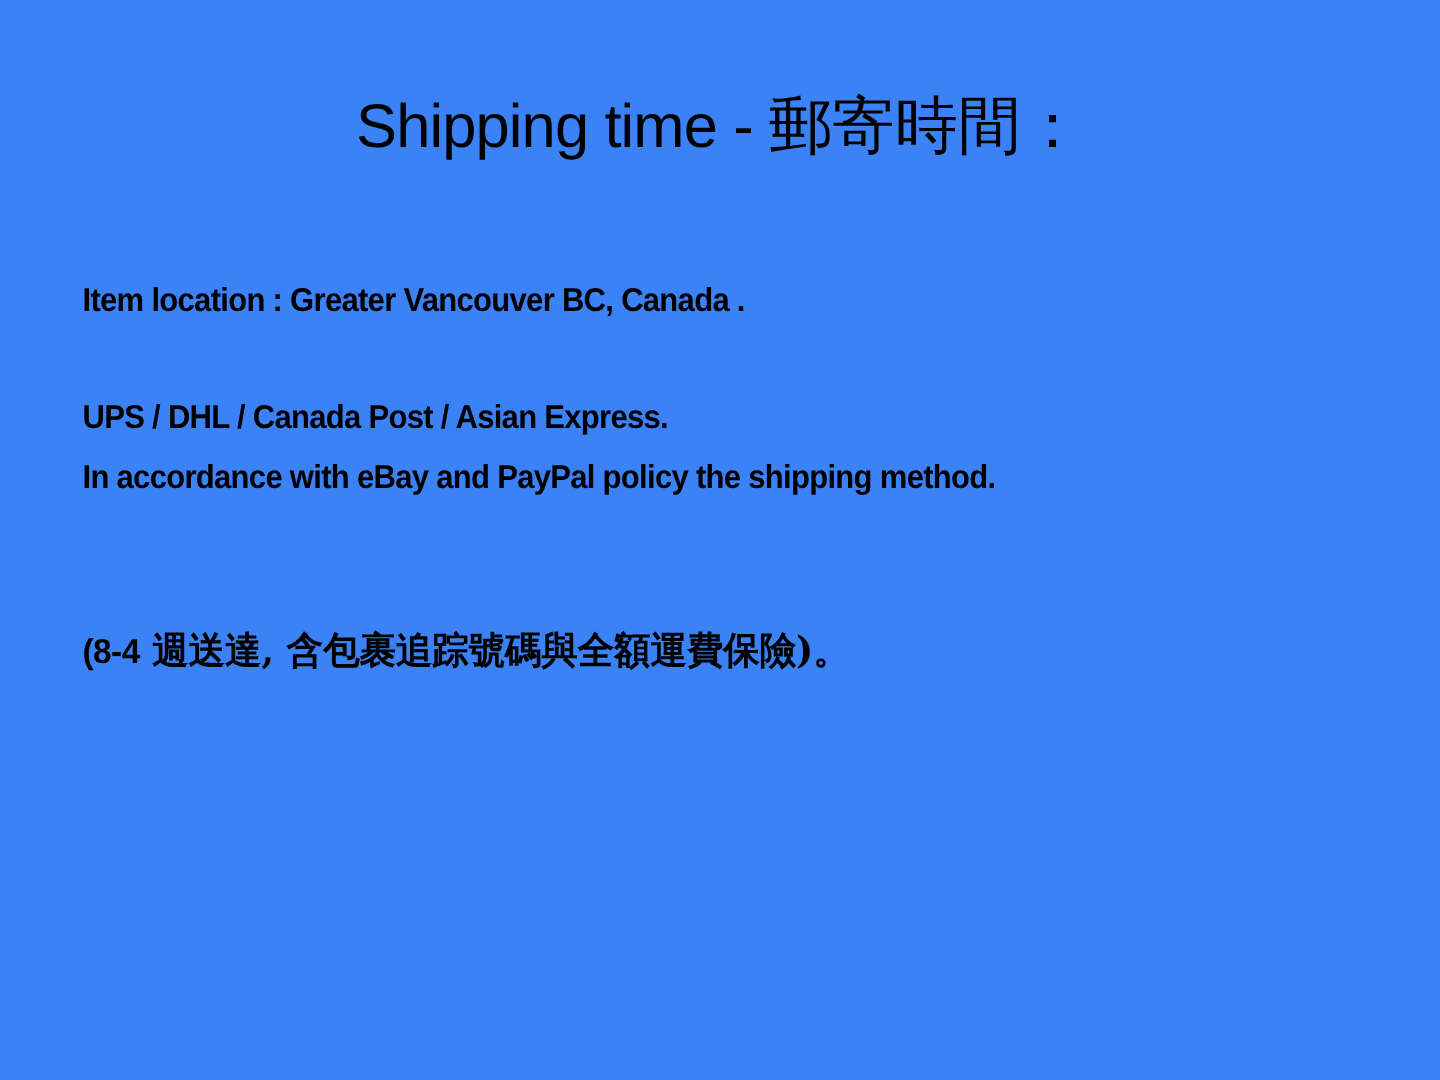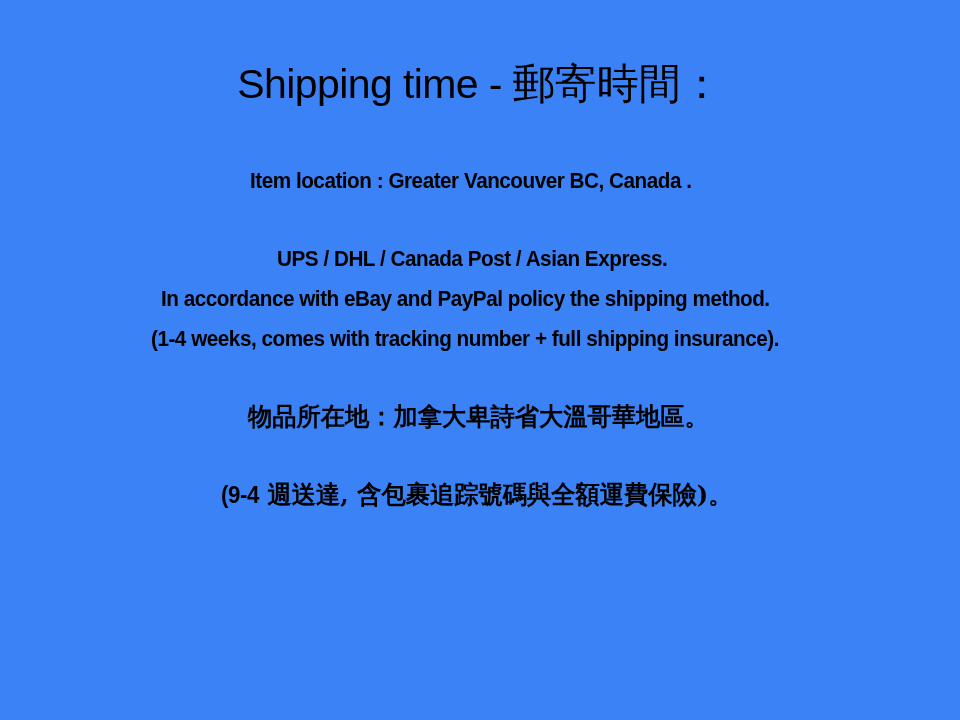--- a/index.html
+++ b/index.html
@@ -44,23 +44,22 @@
     font-family: "DejaVu Serif", "Liberation Serif", serif;
     font-weight: 400;
     font-size: 42px;
     letter-spacing: 0px;
   }
 
   
   .body-block {
     position: absolute;
     left: 55px;
-    top: 161px;
+    top: 180px;
     width: 860px;
-    text-align: center;
   }
 
   .line {
     height: 40px;
     line-height: 40px;
     white-space: nowrap;
   }
   .line.spacer {
     height: 38px;
   }
@@ -111,32 +110,26 @@
     <div class="line spacer"></div>
 
     <div class="line">
       <span class="lat">UPS / DHL / Canada Post / Asian Express.</span>
     </div>
 
     <div class="line">
       <span class="lat">In accordance with eBay and PayPal policy the shipping method.</span>
     </div>
 
-    <div class="line">
-      <span class="lat">(1-4 weeks, comes with tracking number + full shipping insurance).</span>
-    </div>
 
     <div class="line spacer"></div>
 
-    <div class="line">
-      <span class="cjk">物品所在地：加拿大卑詩省大溫哥華地區。</span>
-    </div>
 
     <div class="line spacer"></div>
 
 
 
     <div class="line">
-      <span class="cjk"><span class="inl">(9-4</span><span> 週送達, 含包裹追踪號碼與全額運費保險)。</span></span>
+      <span class="cjk"><span class="inl">(8-4</span><span> 週送達, 含包裹追踪號碼與全額運費保險)。</span></span>
     </div>
 
   </div>
 </div>
 
 </body></html>

